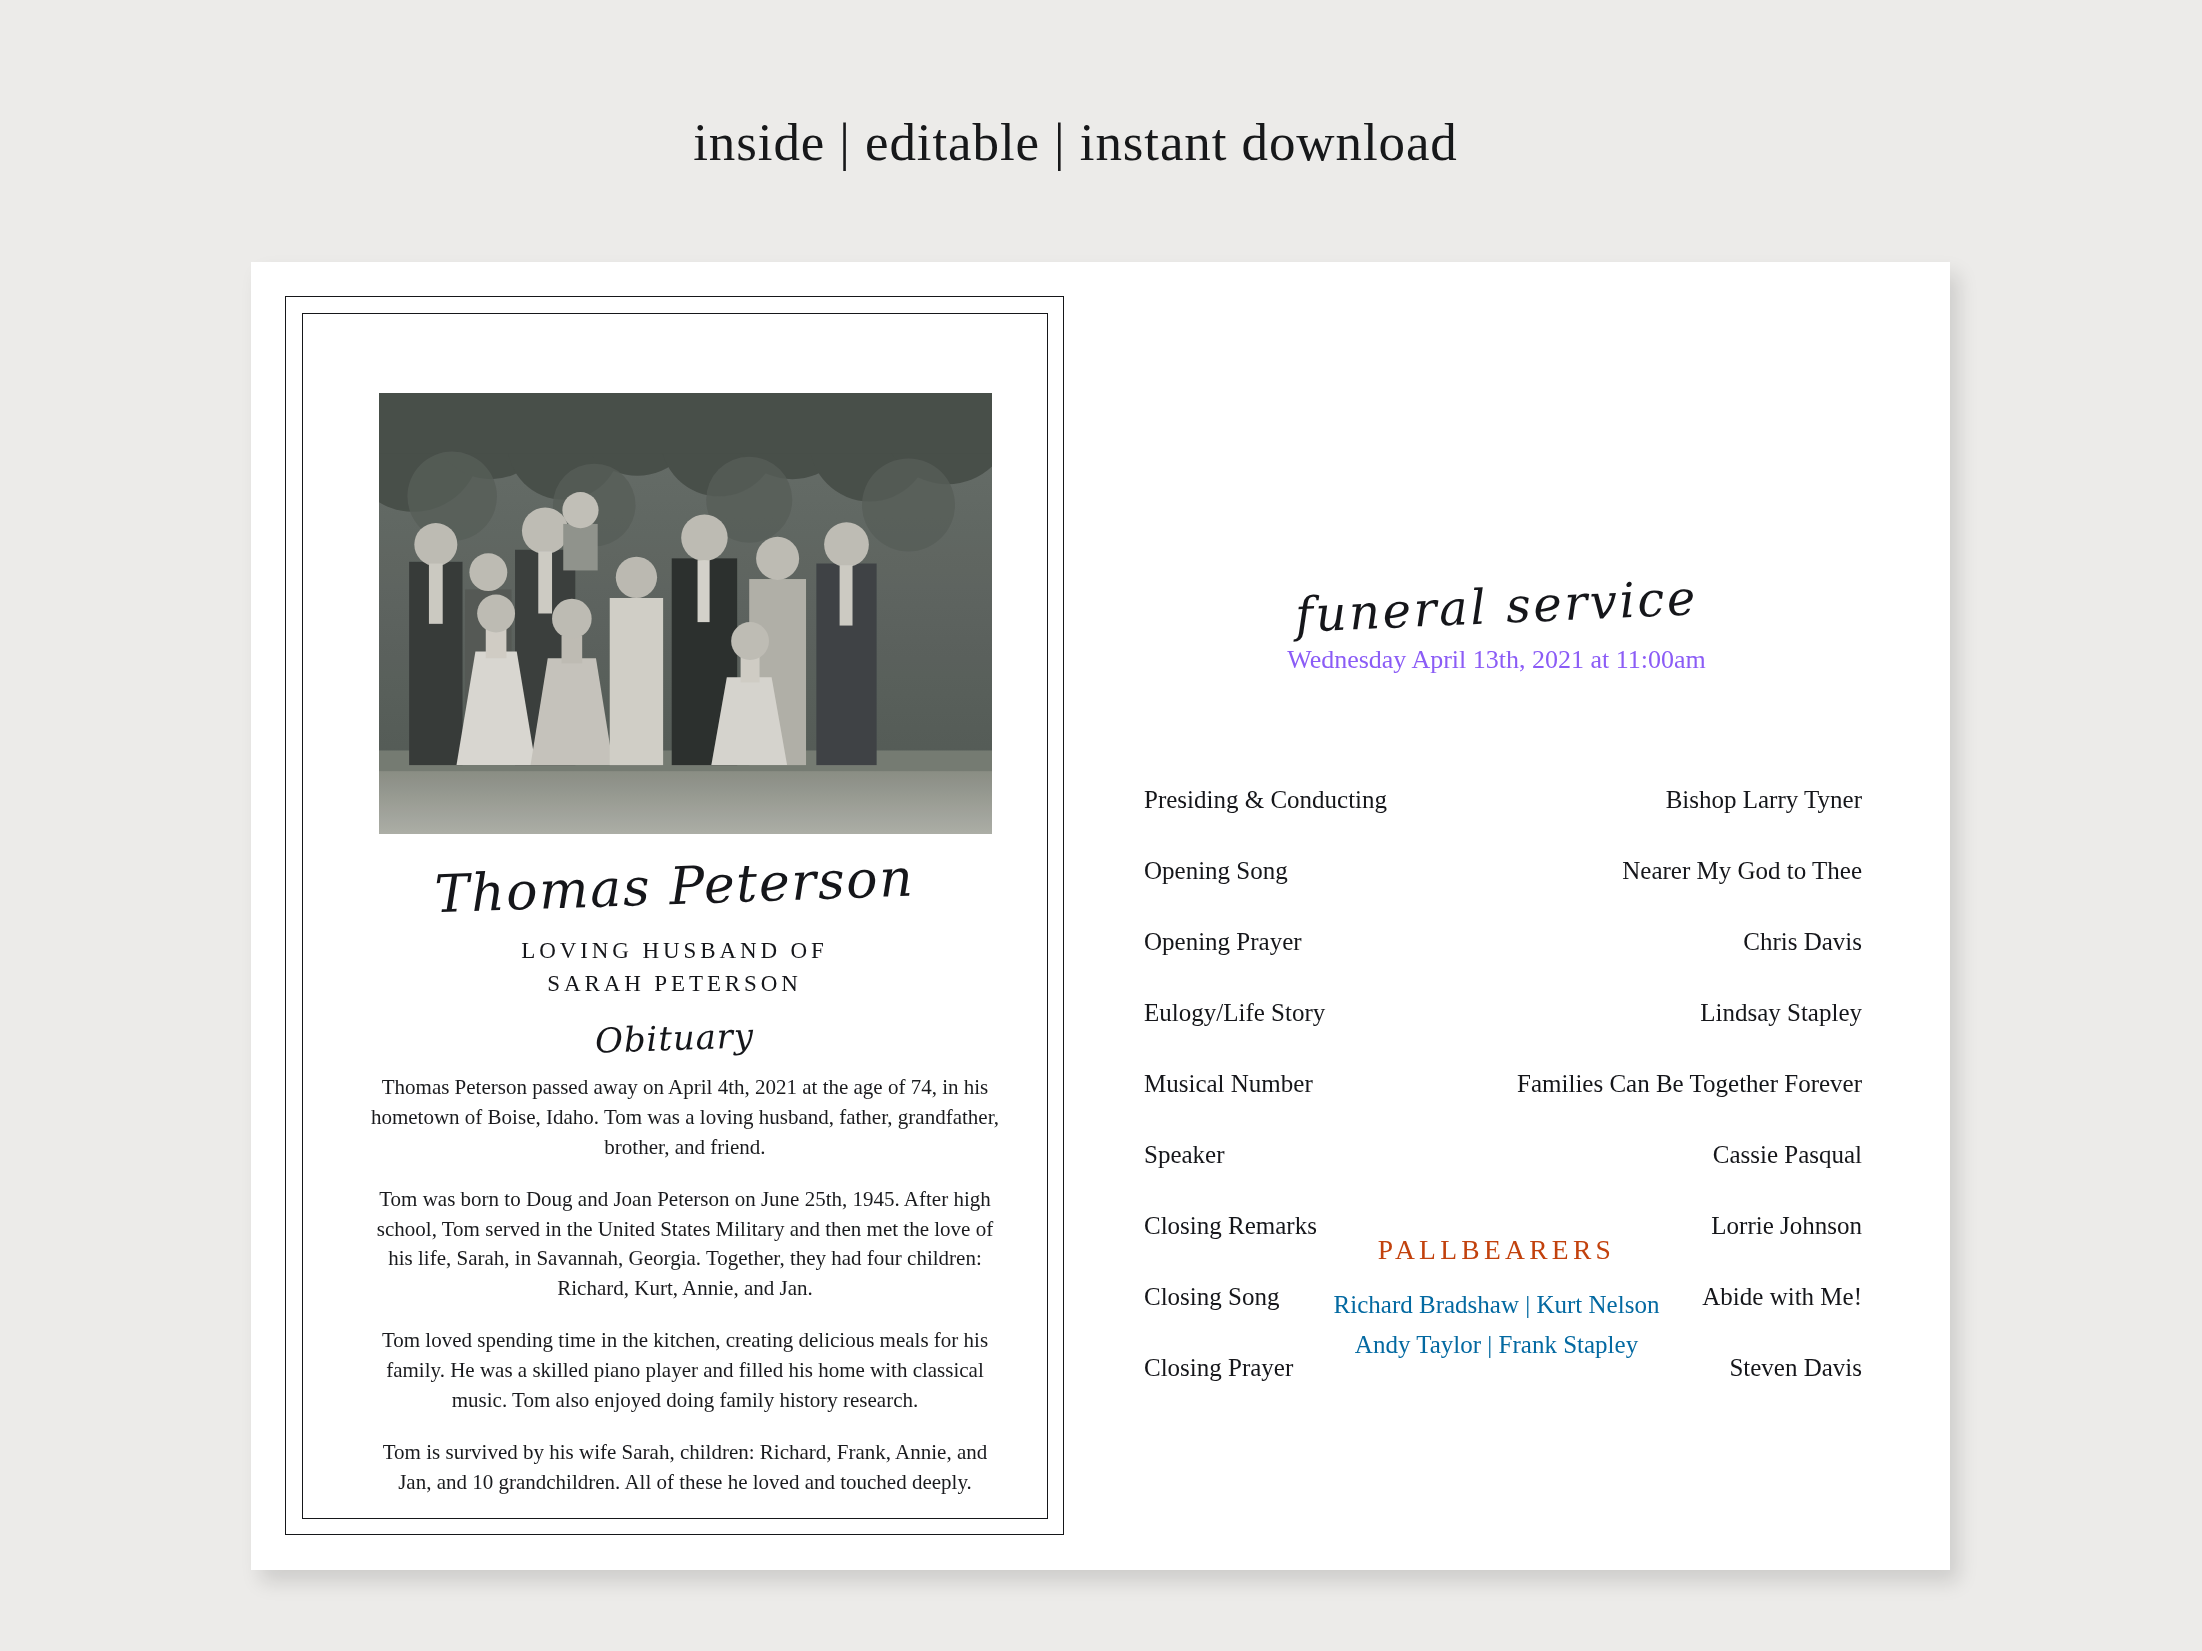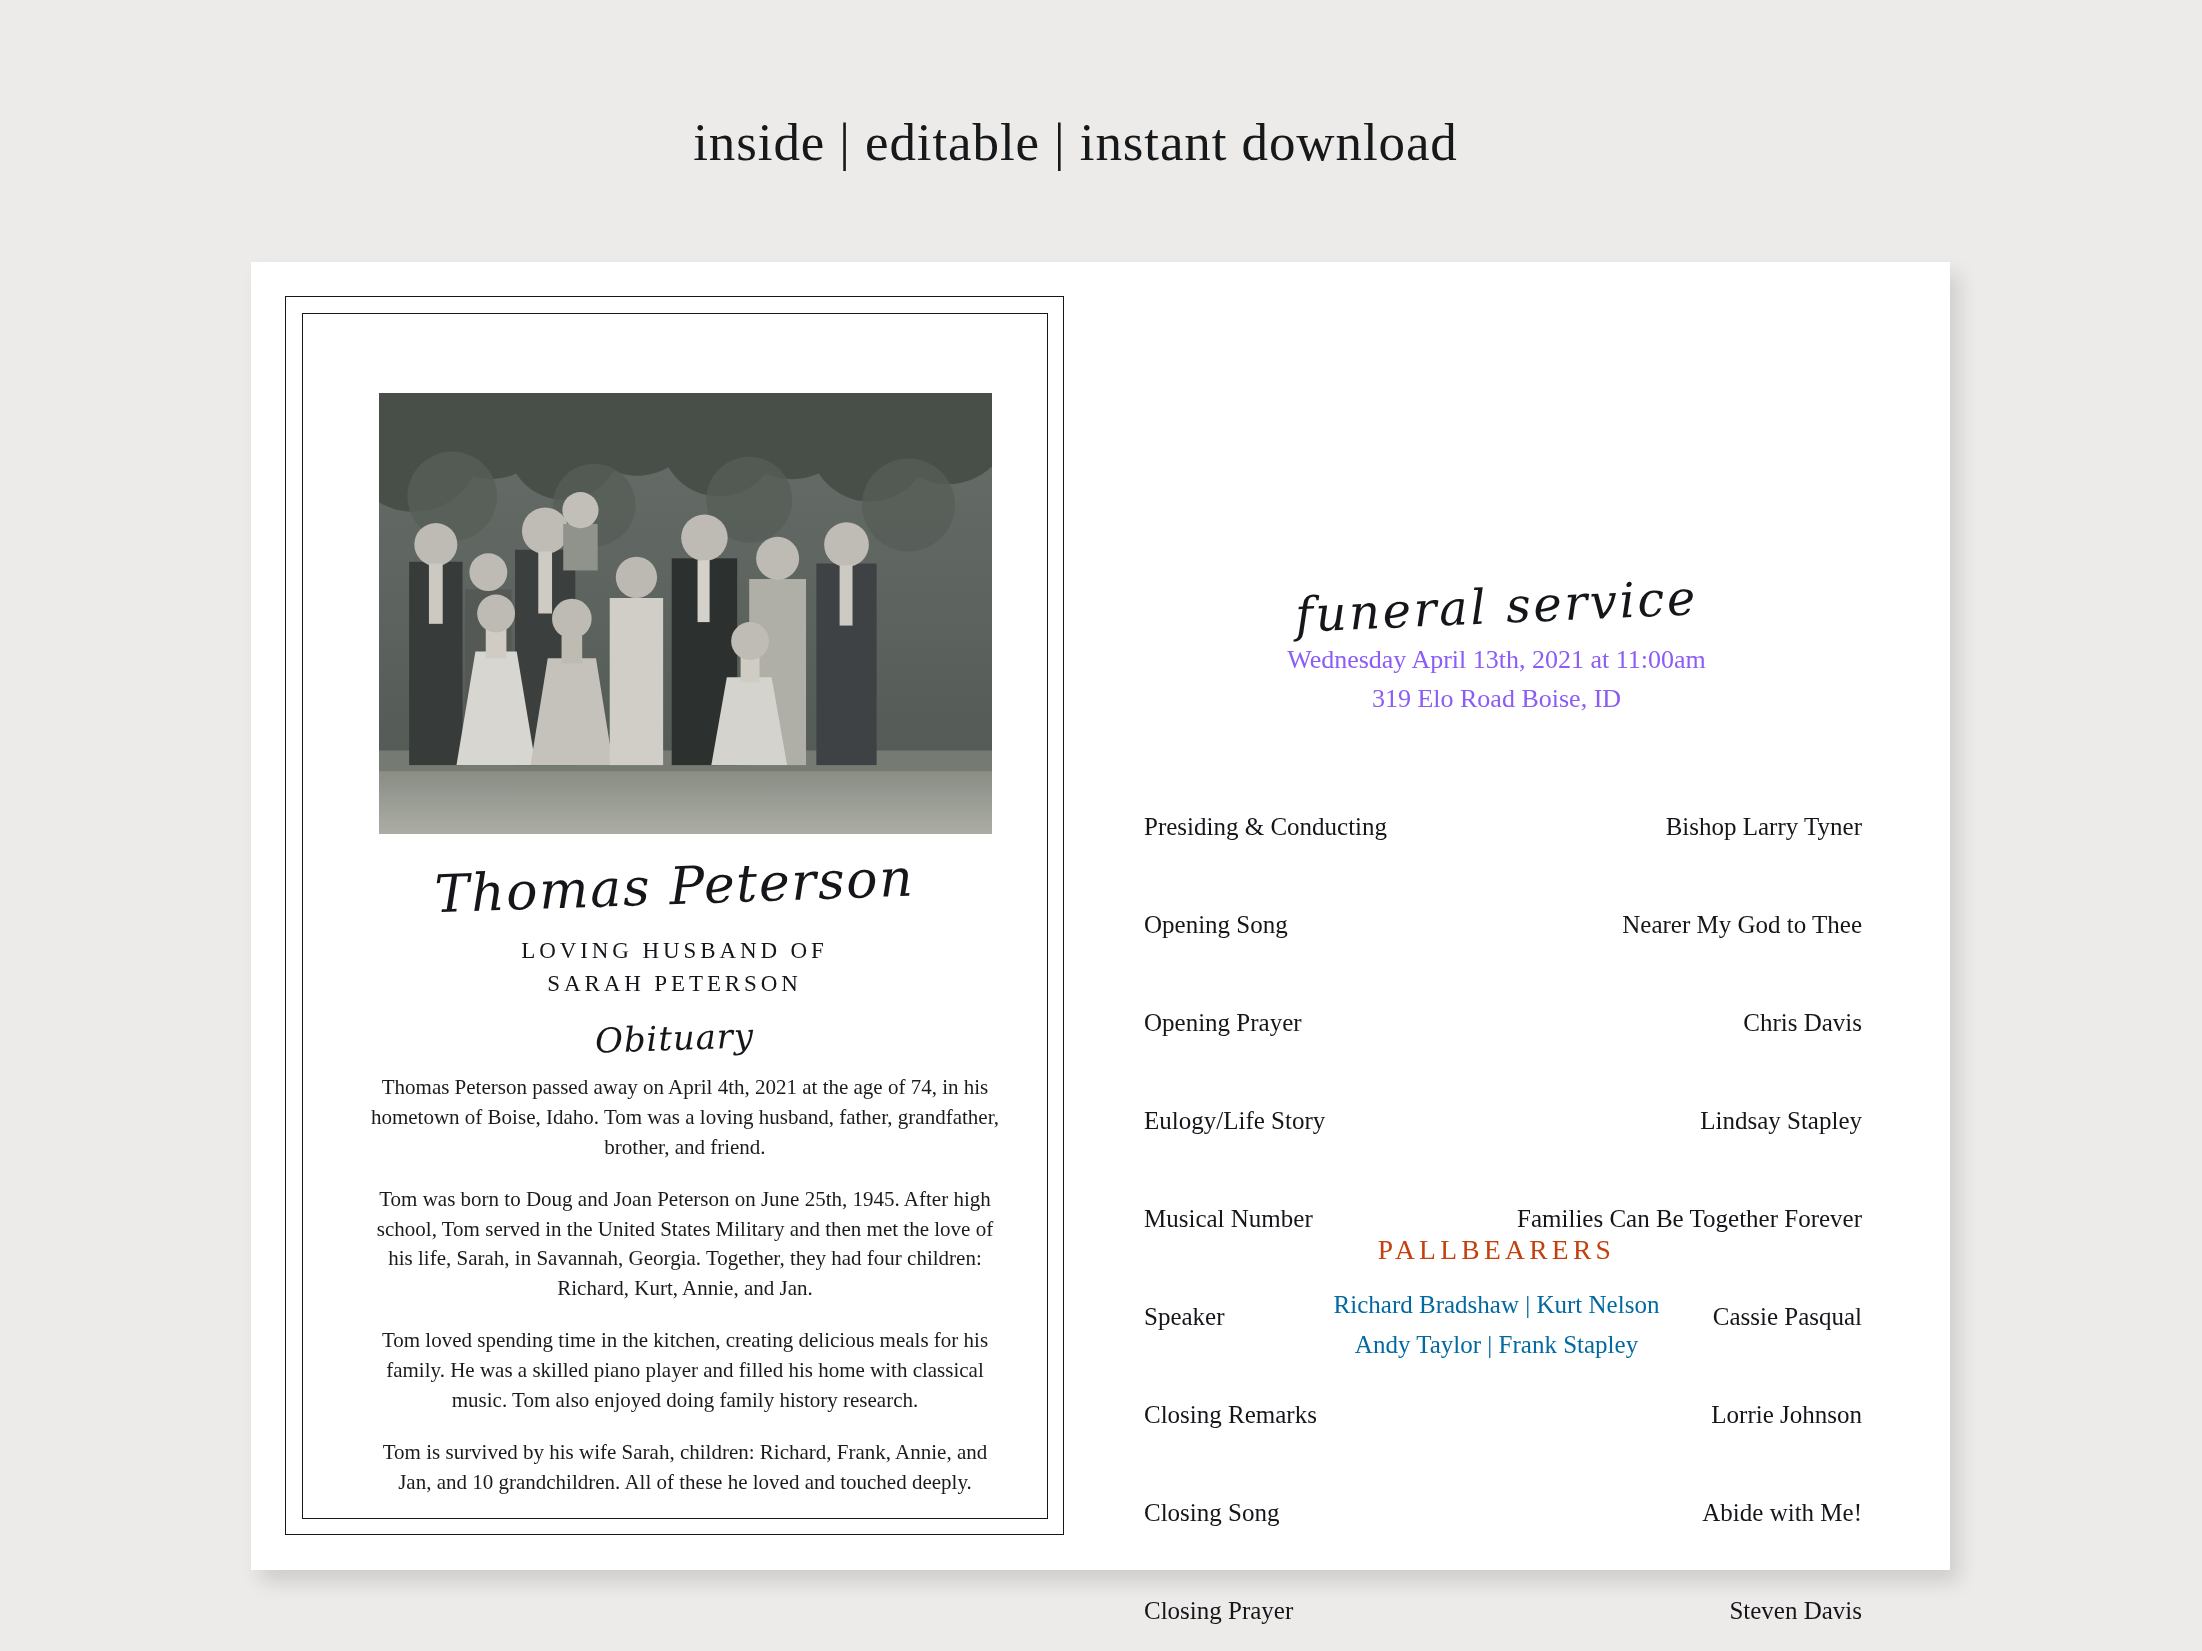--- a/index.html
+++ b/index.html
@@ -161,21 +161,21 @@
     width: 718px;
   }
   .program-row {
     display: flex;
     justify-content: space-between;
     align-items: baseline;
     margin-bottom: 43px;
     font-size: 25px;
     color: #15161a;
   }
-  .program-row .role { text-align: right; margin-top: 27px; }
+  .program-row .role { text-align: right; }
   .program-row .person { text-align: right; }
 
   .pallbearers-heading {
     position: absolute;
     left: 0;
     top: 938px;
     width: 100%;
     text-align: center;
     font-size: 27.5px;
     letter-spacing: 4.3px;
@@ -297,21 +297,20 @@
       <p>Tom loved spending time in the kitchen, creating delicious meals for his family. He was a skilled piano player and filled his home with classical music. Tom also enjoyed doing family history research.</p>
       <p>Tom is survived by his wife Sarah, children: Richard, Frank, Annie, and Jan, and 10 grandchildren. All of these he loved and touched deeply.</p>
     </div>
   </div>
 
   <div class="right-page">
     <div class="service-title">funeral service</div>
 
     <div class="service-meta">
       <div>Wednesday April 13th, 2021 at 11:00am</div>
-      <div>319 Elo Road Boise, ID</div>
     </div>
 
     <div class="program">
       <div class="program-row">
         <span class="role">Presiding &amp; Conducting</span>
         <span class="person">Bishop Larry Tyner</span>
       </div>
       <div class="program-row">
         <span class="role">Opening Song</span>
         <span class="person">Nearer My God to Thee</span>

